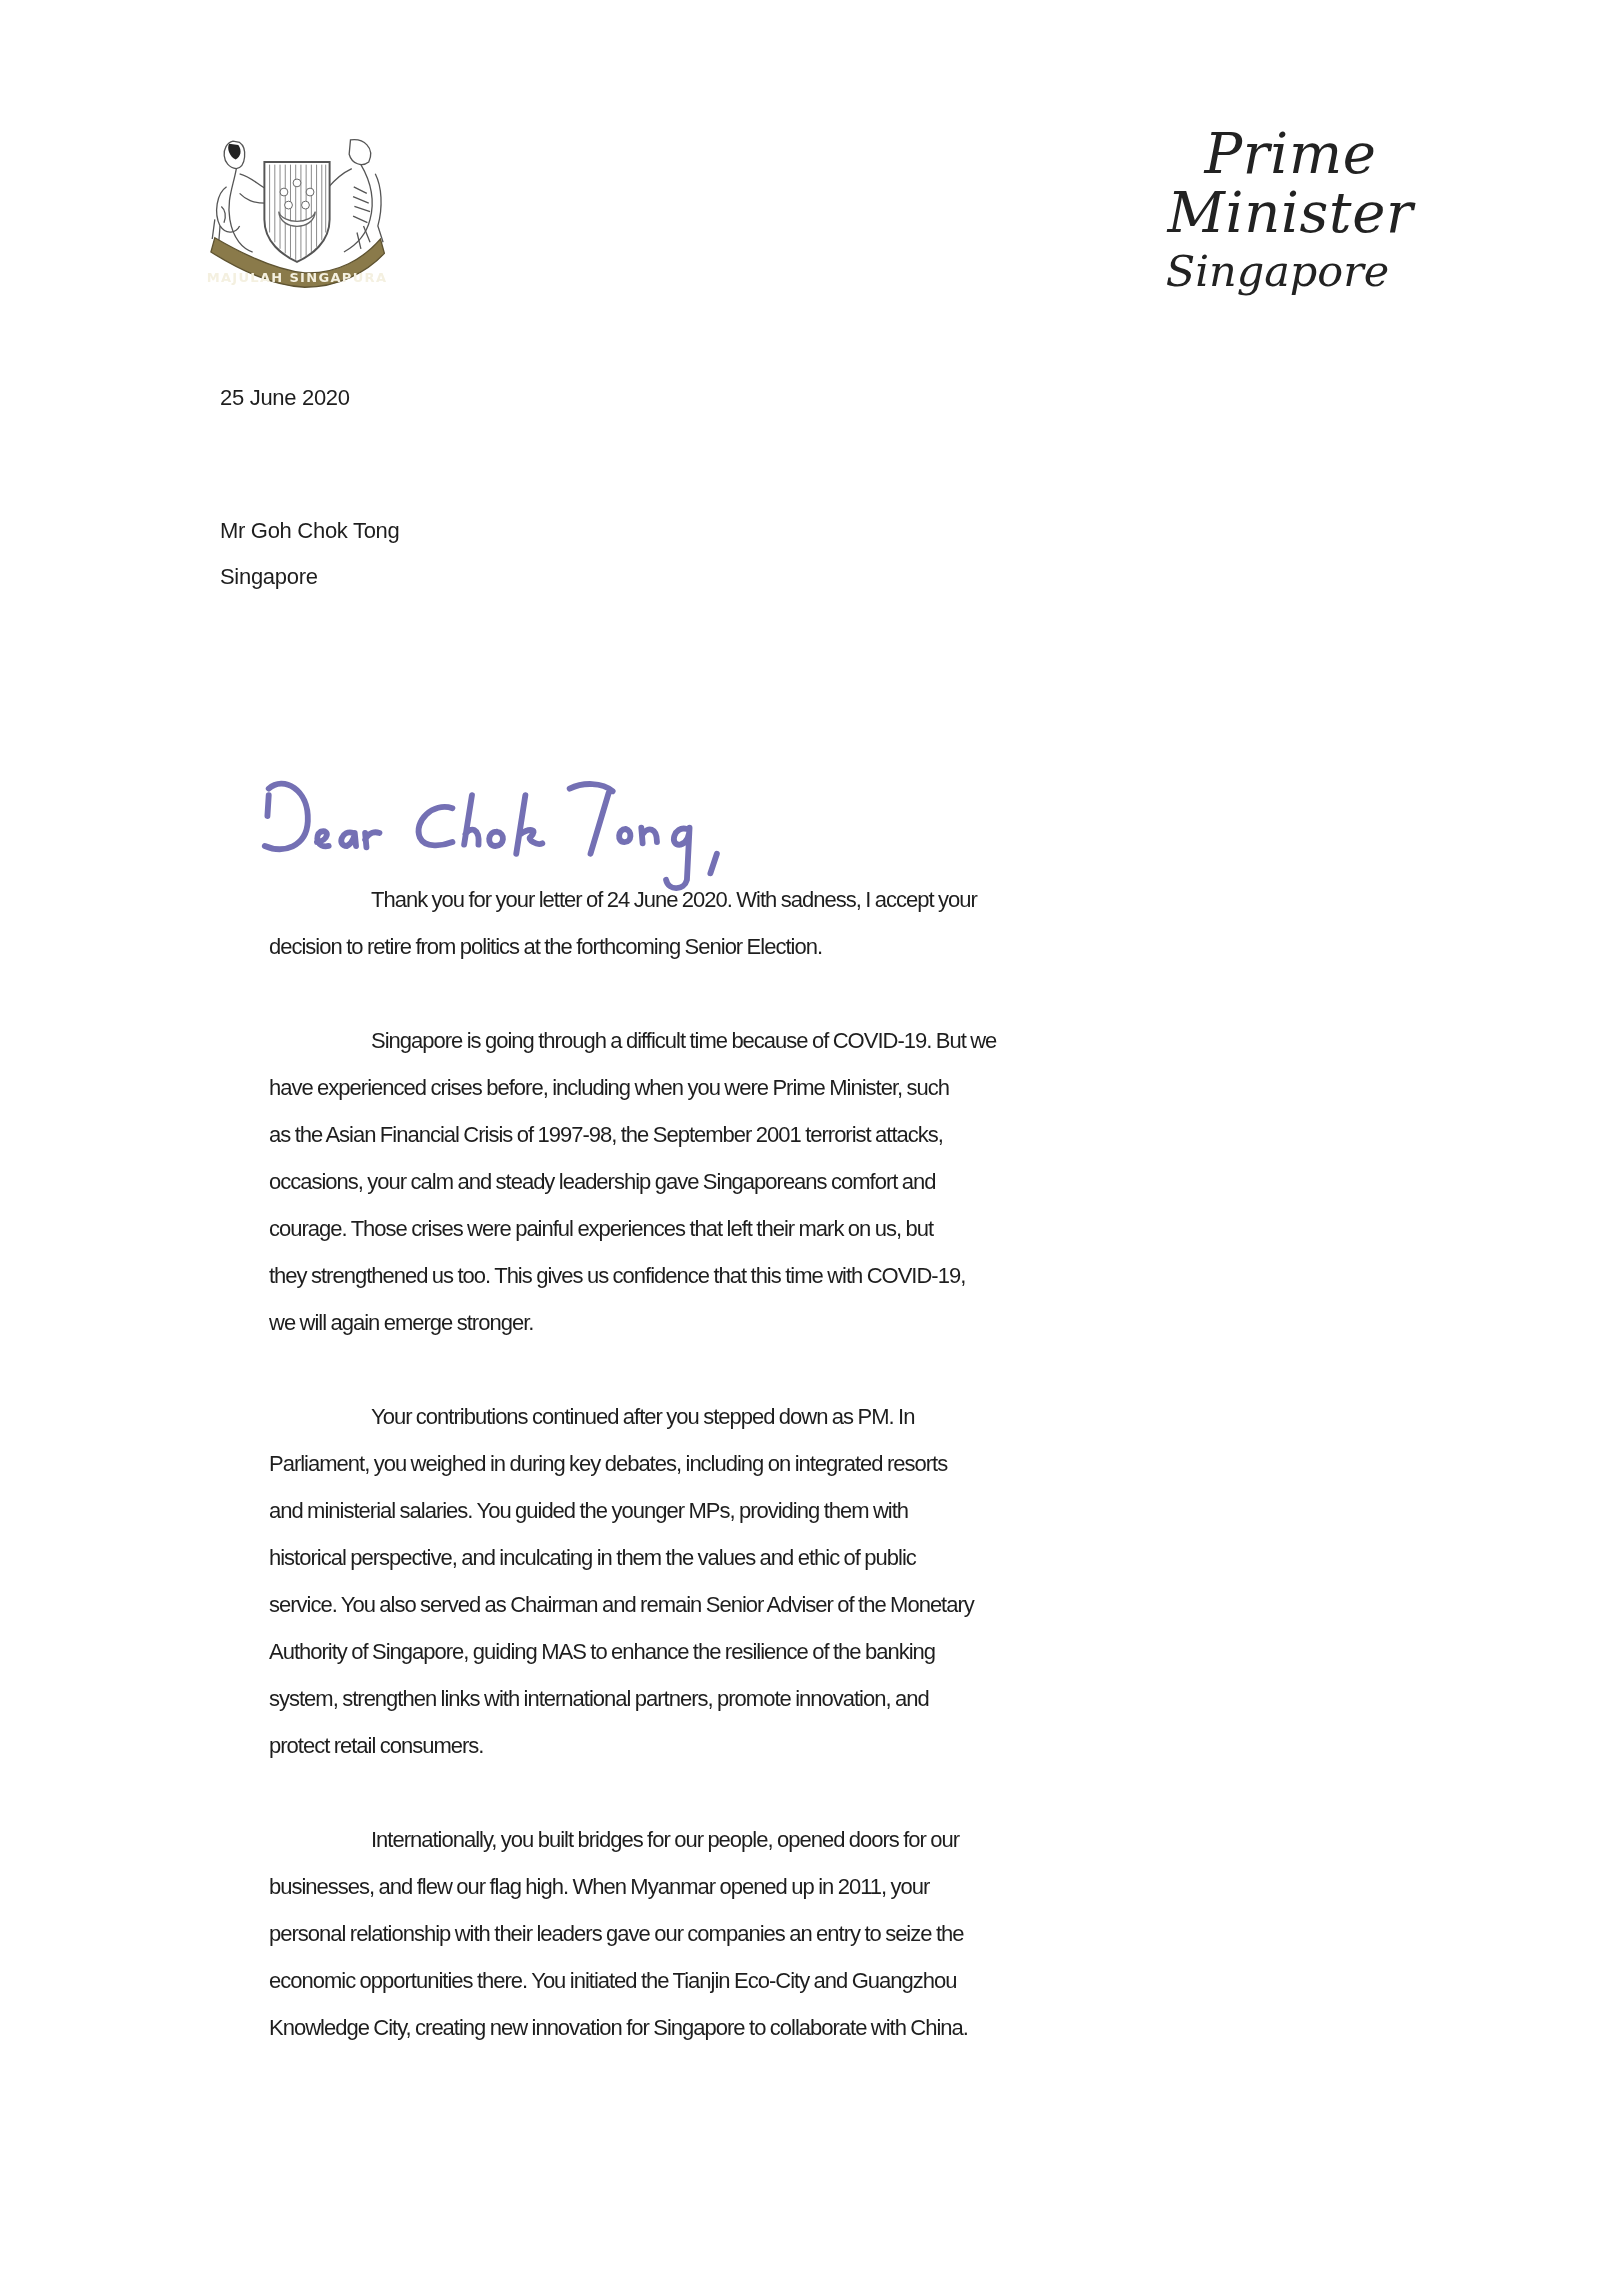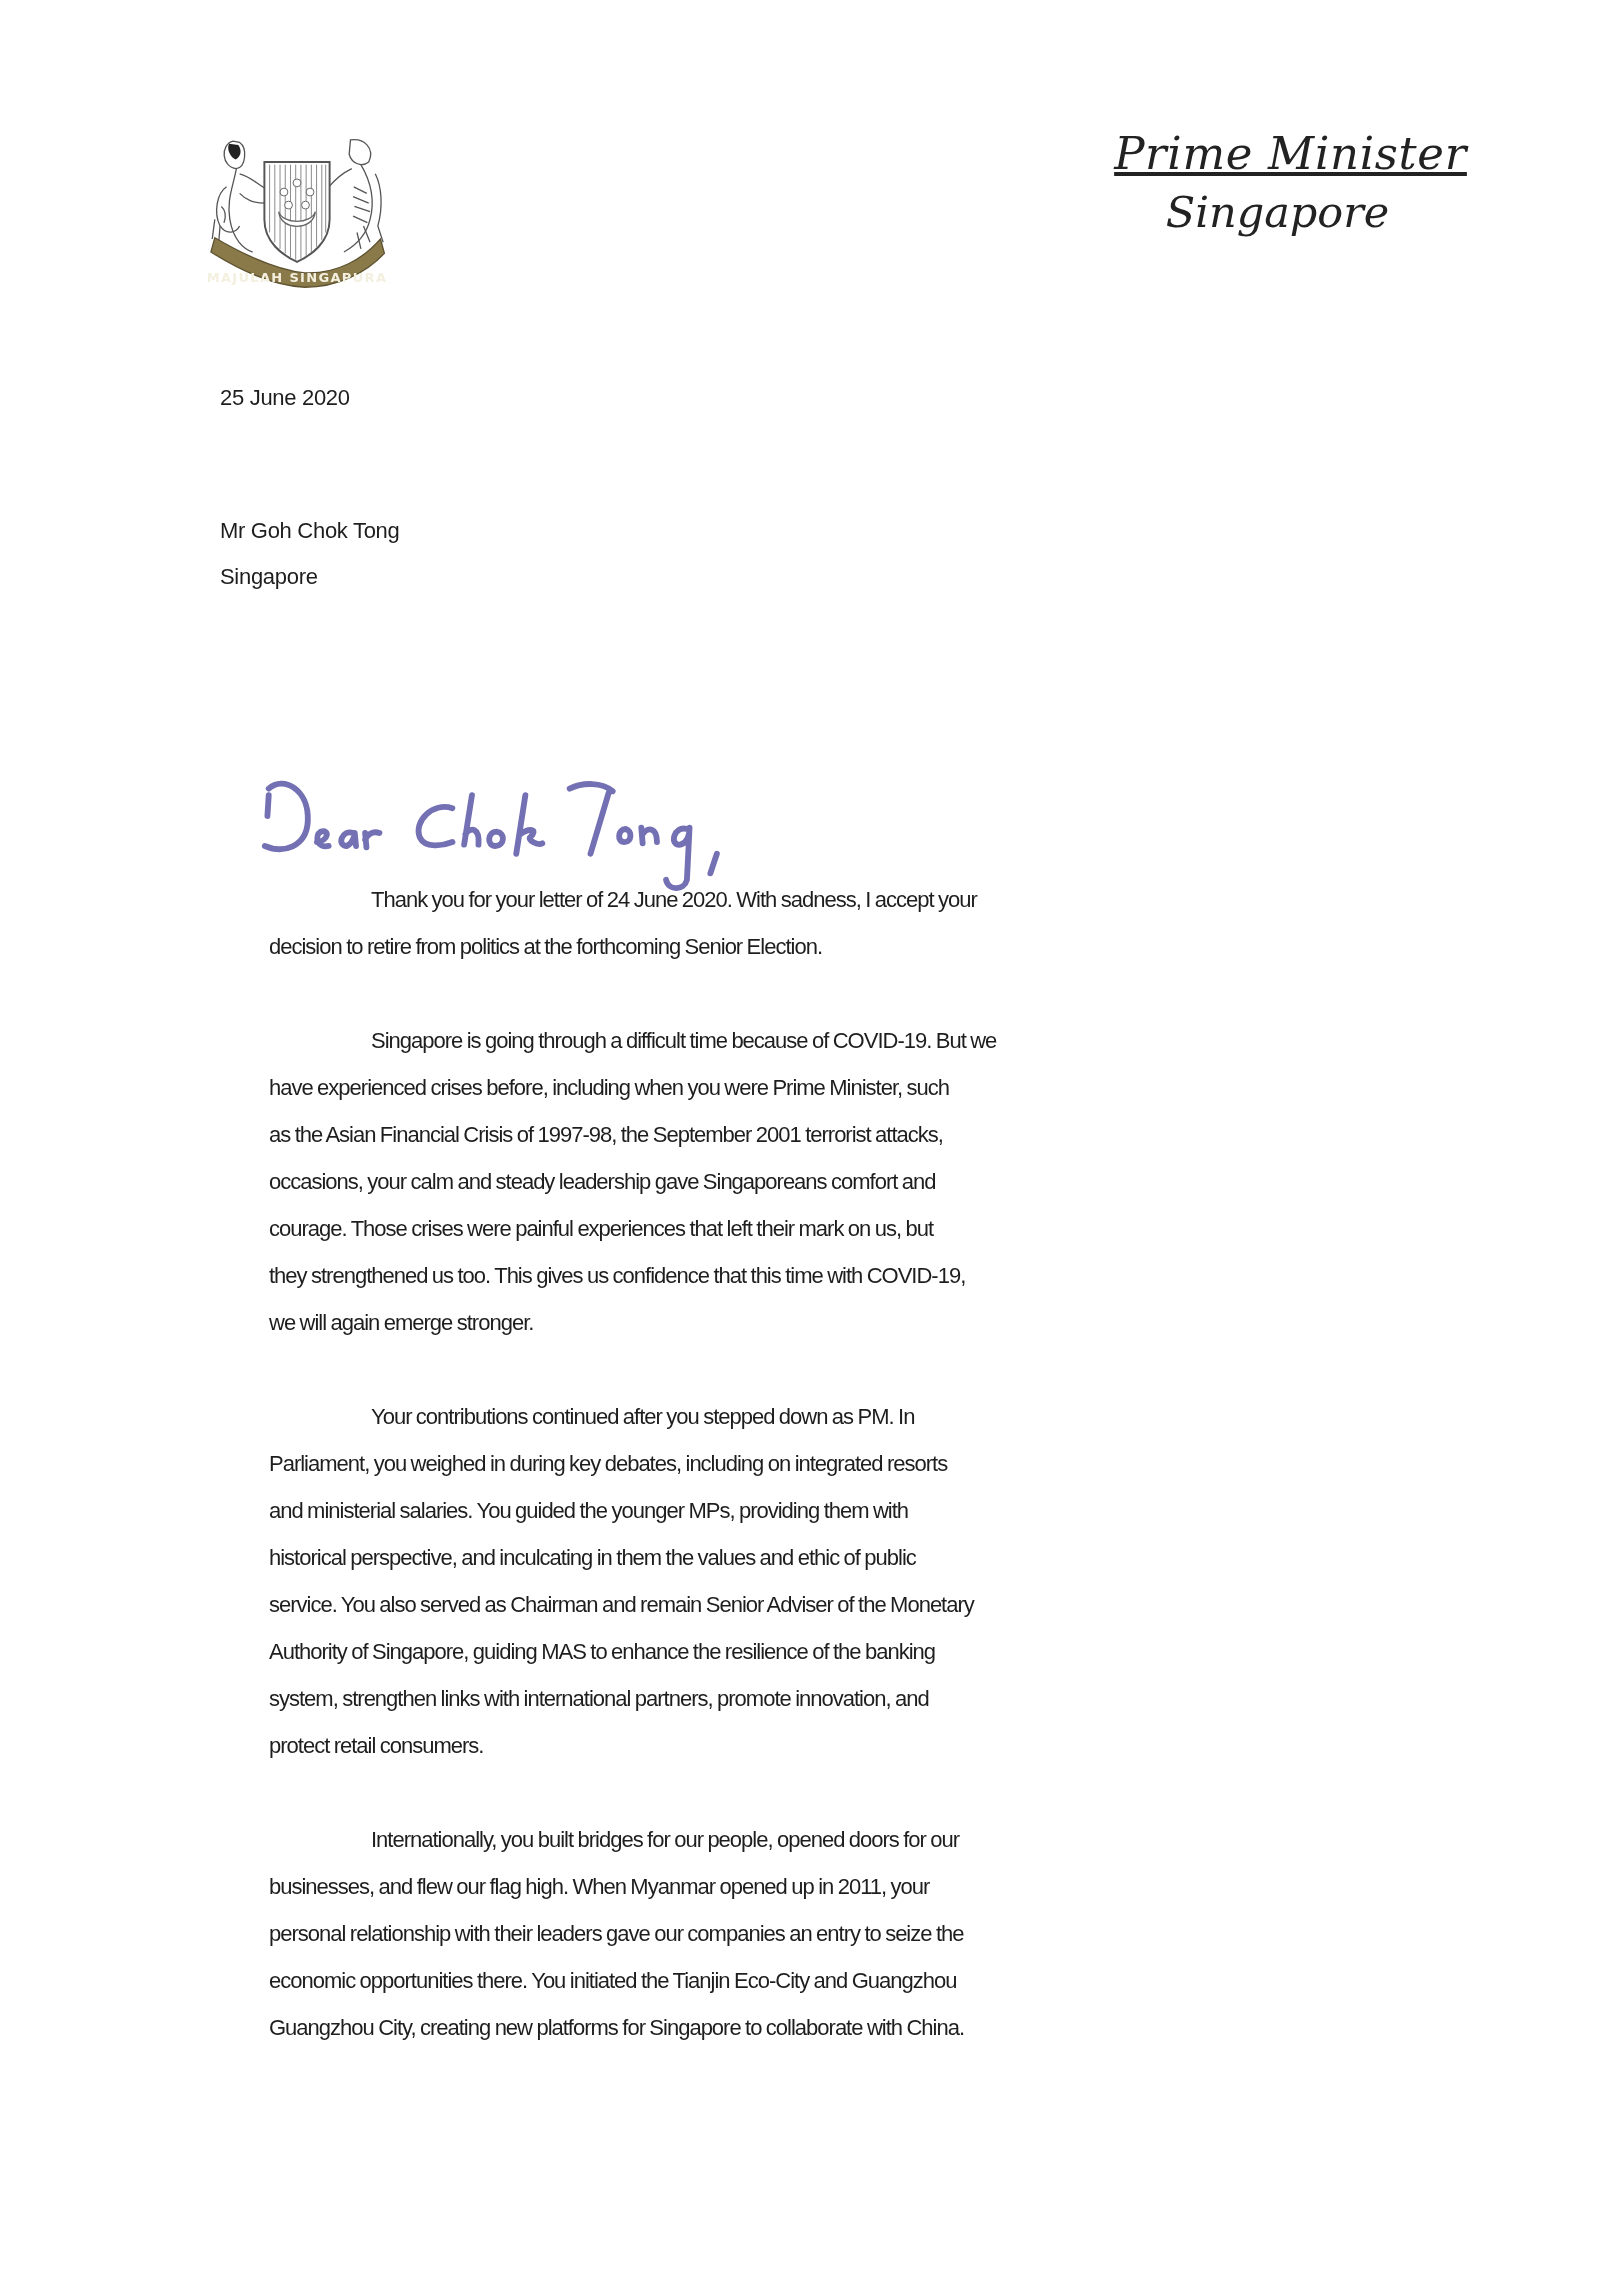--- a/index.html
+++ b/index.html
@@ -6,21 +6,21 @@
   body { width: 1616px; height: 2284px; position: relative; overflow: hidden; }
   .page { position: absolute; left: 0; top: 0; width: 1616px; height: 2284px; background: #fff; }
 
   .crest { position: absolute; left: 207px; top: 128px; width: 180px; height: 162px; }
 
   .letterhead {
     position: absolute; left: 1095px; top: 124px; width: 391px;
     font-family: "DejaVu Serif", serif; font-style: italic; color: #222;
     text-align: center;
   }
-  .letterhead .lh-title { font-size: 45px; line-height: 59px; letter-spacing: 0.7px; text-decoration: underline; }
+  .letterhead .lh-title { font-size: 56px; line-height: 59px; letter-spacing: 0.7px; }
   .letterhead .lh-country { font-size: 43px; line-height: 59px; margin-left: -26px; }
 
   .text { font-family: "Liberation Sans", sans-serif; color: #1e1e1e; font-size: 22px; }
   .date { position: absolute; left: 220px; top: 378px; line-height: 39px; letter-spacing: -0.3px; }
   .address { position: absolute; left: 220px; top: 508px; line-height: 46px; letter-spacing: -0.3px; }
   .address div { white-space: nowrap; }
 
   .salutation { position: absolute; left: 257px; top: 769px; width: 469px; height: 137px; }
 
   .body {
@@ -154,17 +154,17 @@
       <span class="line">service. You also served as Chairman and remain Senior Adviser of the Monetary</span>
       <span class="line">Authority of Singapore, guiding MAS to enhance the resilience of the banking</span>
       <span class="line">system, strengthen links with international partners, promote innovation, and</span>
       <span class="line">protect retail consumers.</span>
     </p>
     <p>
       <span class="line">Internationally, you built bridges for our people, opened doors for our</span>
       <span class="line">businesses, and flew our flag high. When Myanmar opened up in 2011, your</span>
       <span class="line">personal relationship with their leaders gave our companies an entry to seize the</span>
       <span class="line">economic opportunities there. You initiated the Tianjin Eco-City and Guangzhou</span>
-      <span class="line">Guangzhou City, creating new platforms for Singapore to collaborate with China.</span>
+      <span class="line">Knowledge City, creating new innovation for Singapore to collaborate with China.</span>
     </p>
   </div>
 </div>
 
 
 </body></html>

